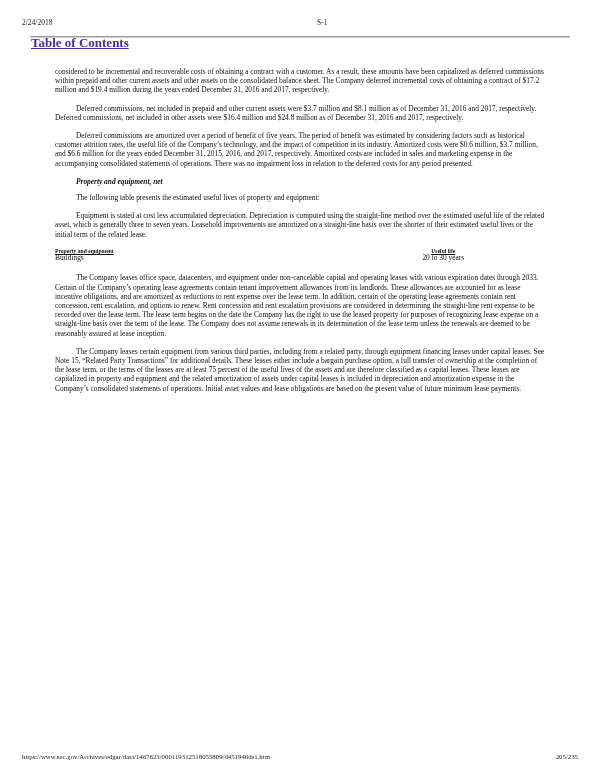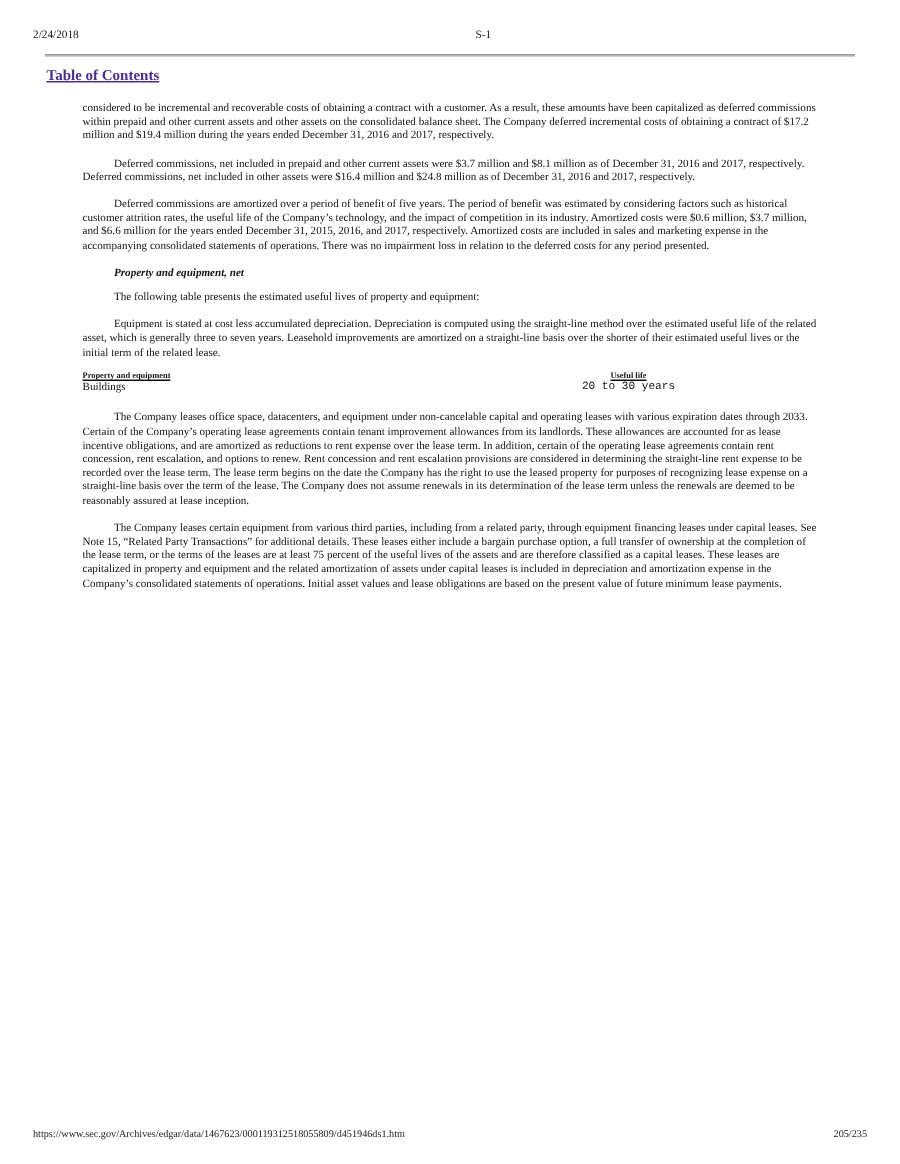--- a/index.html
+++ b/index.html
@@ -29,23 +29,23 @@
       position: absolute;
       top: 36px;
       left: 30px;
       right: 30px;
       height: 1px;
       background: #9a9a9a;
       border-bottom: 1px solid #cfcfcf;
     }
     .toc-link {
       position: absolute;
-      top: 45px;
+      top: 35px;
       left: 31px;
-      font-size: 10px;
+      font-size: 13px;
       font-weight: bold;
       color: #4b2e8f;
       text-decoration: underline;
       cursor: pointer;
     }
     .content {
       position: absolute;
       top: 67px;
       left: 55px;
       width: 490px;
@@ -73,21 +73,21 @@
     table.useful-lives th {
       font-size: 5.6px;
       font-weight: bold;
       text-decoration: underline;
       padding: 0;
       line-height: 6px;
     }
     table.useful-lives th.col1 { text-align: left; }
     table.useful-lives th.col2 { text-align: center; }
     table.useful-lives td { padding: 0; }
-    table.useful-lives td.c2 { text-align: center; font-family: Liberation Mono, monospace; }
+    table.useful-lives td.c2 { text-align: center; }
     .page-num {
       text-align: center;
       margin-top: 6px;
       font-size: 7.4px;
     }
     .print-footer {
       position: absolute;
       top: 753px;
       left: 22px;
       right: 22px;

